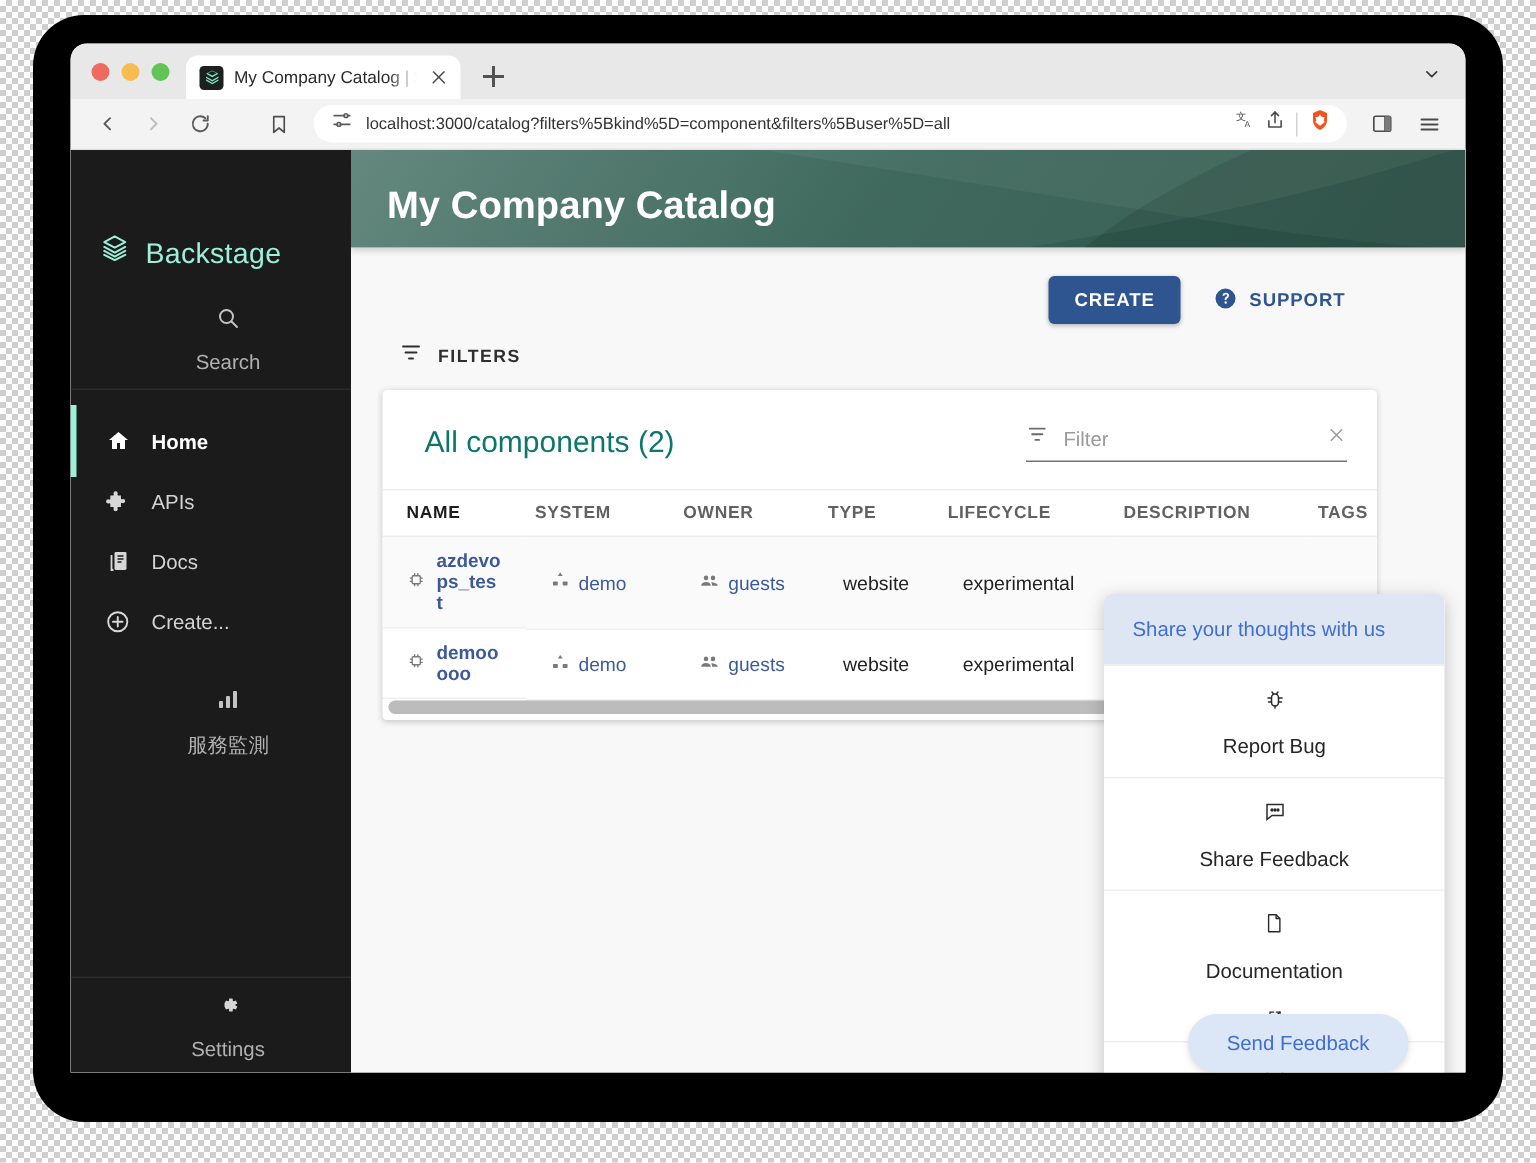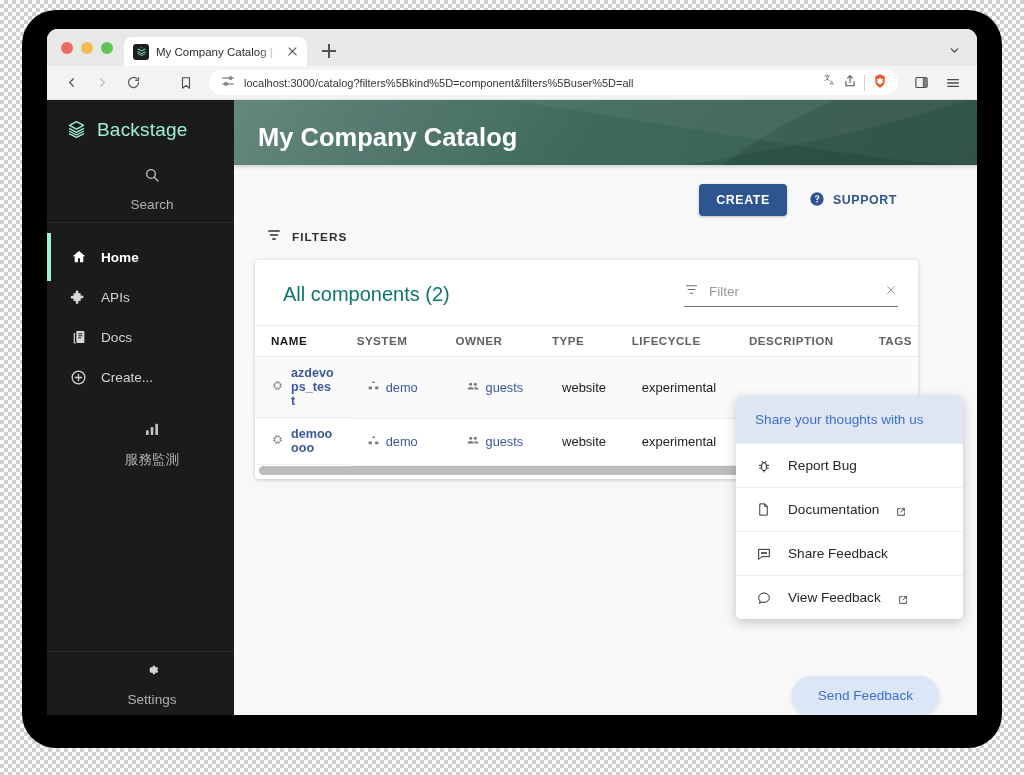--- a/index.html
+++ b/index.html
@@ -164,22 +164,23 @@
   .sidebar {
     width: 187px;
     flex: 0 0 187px;
     background: #1b1b1b;
     color: #b5b5b5;
     display: flex;
     flex-direction: column;
     position: relative;
   }
   .brand {
-    display: flex; align-items: flex-start; gap: 10px;
+    display: flex; align-items: flex-end; gap: 10px;
     padding: 19px 0 18px 19px;
+    margin-top: 36px;
   }
   .brand-text {
     font-size: 19px;
     color: #9bf0d8;
     letter-spacing: .2px;
   }
   .nav-group { padding: 4px 0 9px 0; }
   .nav-group.top { border-bottom: 1px solid #2c2c2c; padding-bottom: 16px; }
   .nav-group.mid { padding-top: 14px; }
 
@@ -400,20 +401,21 @@
     color: #3f6fd0;
     font-size: 13.6px;
     padding: 16px 19px;
   }
   .fb-item {
     display: flex; align-items: center; gap: 16px;
     padding: 13px 19px;
     font-size: 13.6px;
     color: #262626;
     border-top: 1px solid #eeeeee;
+    flex-direction: column;
   }
   .fb-item .fb-ico {
     width: 17px; height: 17px;
     display: flex; align-items: center; justify-content: center;
     flex: 0 0 17px;
   }
   .ext-ico { width: 10px; height: 10px; margin-left: 1px; }
 
   .send-fb {
     position: absolute;
@@ -790,50 +792,50 @@
               <path d="M9 5l1.5 2M15 5l-1.5 2"></path>
               <rect x="8.5" y="7" width="7" height="12" rx="3.5"></rect>
               <path d="M8.5 11H5M8.5 15H5.5M15.5 11H19M15.5 15H18.5M12 19v2"></path>
               </svg>
           </span>
           <span>Report Bug</span>
         </div>
 
         <div class="fb-item">
           <span class="fb-ico">
+            <svg width="16" height="16" viewBox="0 0 24 24" fill="none" stroke="#2b2b2b" stroke-width="1.5">
+              <path d="M4 5h16v11H9l-5 4V5z"></path>
+              <circle cx="9" cy="10.5" r=".9" fill="#2b2b2b"></circle>
+              <circle cx="12" cy="10.5" r=".9" fill="#2b2b2b"></circle>
+              <circle cx="15" cy="10.5" r=".9" fill="#2b2b2b"></circle>
+              </svg>
+          </span>
+          <span>Share Feedback</span>
+        </div>
+
+        <div class="fb-item">
+          <span class="fb-ico">
             <svg width="15" height="15" viewBox="0 0 24 24" fill="none" stroke="#2b2b2b" stroke-width="1.5" stroke-linejoin="round">
                 <path d="M6 3h8l4 4v14H6V3z"></path>
                 <path d="M14 3v4h4"></path>
               </svg>
           </span>
           <span>Documentation</span>
           <span class="ext-ico">
             <svg width="10" height="10" viewBox="0 0 24 24" fill="none" stroke="#2b2b2b" stroke-width="2" stroke-linecap="round">
                 <path d="M10 4H4v16h16v-6"></path>
                 <path d="M14 4h6v6"></path>
                 <path d="M20 4l-8 8"></path>
               </svg>
           </span>
         </div>
 
         <div class="fb-item">
           <span class="fb-ico">
             <svg width="16" height="16" viewBox="0 0 24 24" fill="none" stroke="#2b2b2b" stroke-width="1.5">
-              <path d="M4 5h16v11H9l-5 4V5z"></path>
-              <circle cx="9" cy="10.5" r=".9" fill="#2b2b2b"></circle>
-              <circle cx="12" cy="10.5" r=".9" fill="#2b2b2b"></circle>
-              <circle cx="15" cy="10.5" r=".9" fill="#2b2b2b"></circle>
-              </svg>
-          </span>
-          <span>Share Feedback</span>
-        </div>
-
-        <div class="fb-item">
-          <span class="fb-ico">
-            <svg width="16" height="16" viewBox="0 0 24 24" fill="none" stroke="#2b2b2b" stroke-width="1.5">
               <path d="M20 11.5c0 4-3.6 7-8 7-1 0-2-.2-3-.5l-4 2 1.3-3.4A6.8 6.8 0 0 1 4 11.5c0-4 3.6-7 8-7s8 3 8 7z"></path>
               </svg>
           </span>
           <span>View Feedback</span>
           <span class="ext-ico">
             <svg width="10" height="10" viewBox="0 0 24 24" fill="none" stroke="#2b2b2b" stroke-width="2" stroke-linecap="round">
                 <path d="M10 4H4v16h16v-6"></path>
                 <path d="M14 4h6v6"></path>
                 <path d="M20 4l-8 8"></path>
               </svg>

